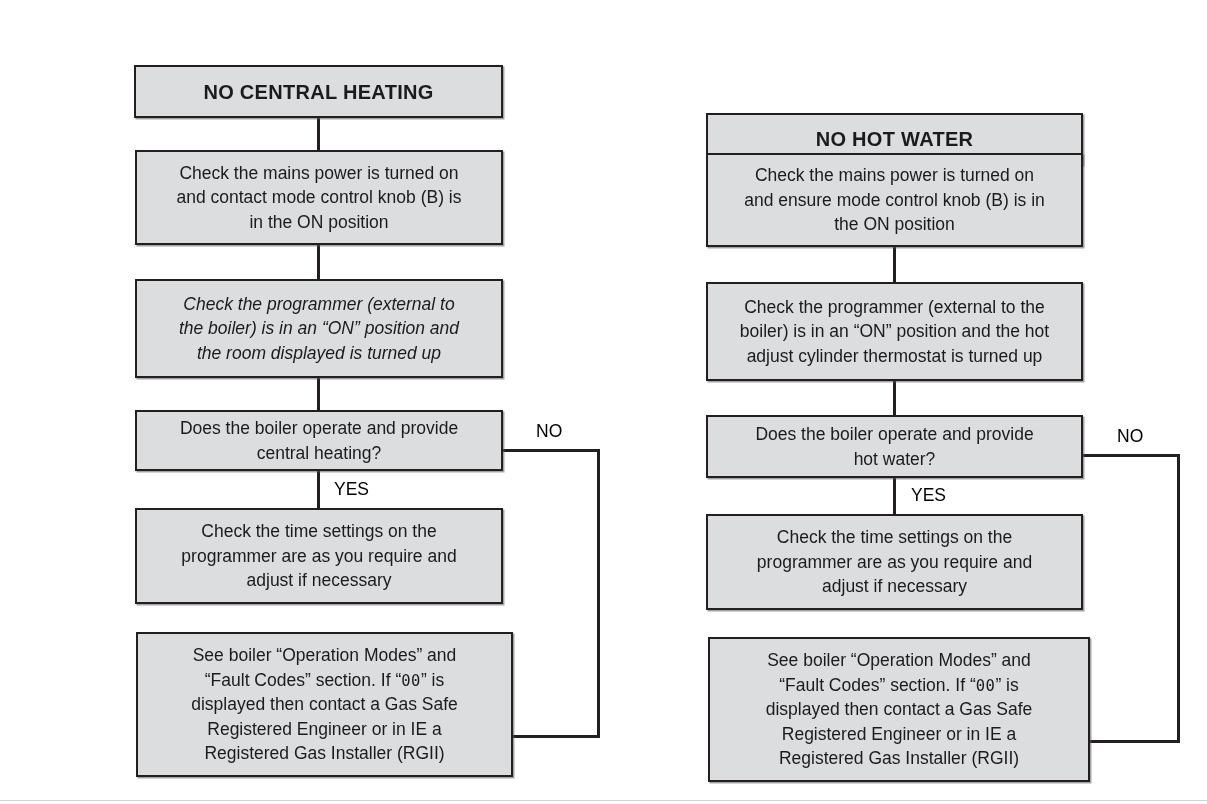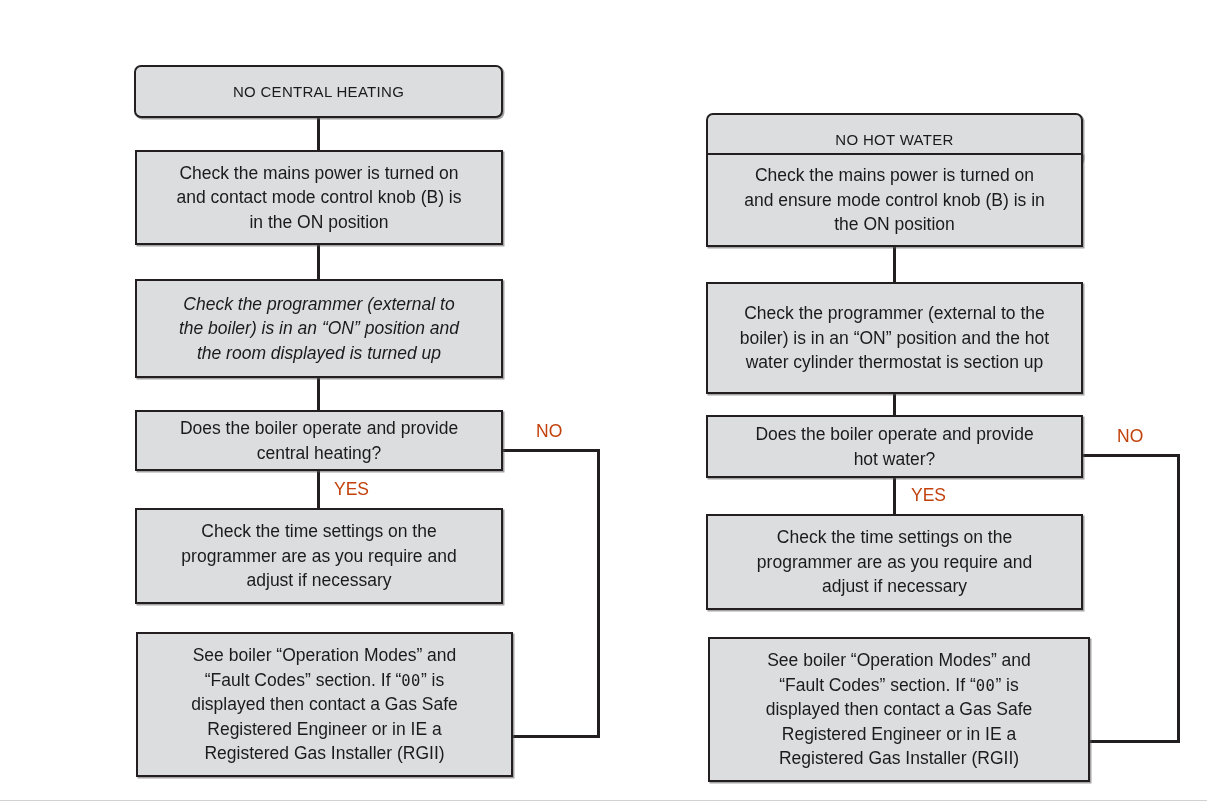--- a/index.html
+++ b/index.html
@@ -40,24 +40,23 @@
     justify-content: center;
     text-align: center;
     font-size: 17.5px;
     line-height: 1.40;
     color: #1b1b1b;
     padding: 2px 6px;
     z-index: 3;
     box-shadow: 1.5px 1.5px 0 rgba(90,90,90,0.55);
   }
   .fbox.title {
-    font-weight: normal;
-    font-size: 15px;
+    font-weight: bold;
+    font-size: 20px;
     letter-spacing: 0.3px;
-    border-radius: 7px;
   }
   .fbox .txt { display: block; width: 100%; }
   .lcd {
     font-family: "DejaVu Sans Mono", monospace;
     font-size: 15.5px;
     letter-spacing: 0.5px;
     text-align: center;
   }
   
   .vline {
@@ -68,21 +67,21 @@
   }
   .hline {
     position: absolute;
     height: 2.5px;
     background: #231f20;
     z-index: 1;
   }
   .edge-label {
     position: absolute;
     font-size: 17.5px;
-    color: #c2410c;
+    color: #000000;
     white-space: nowrap;
     z-index: 2;
   }
   .footer-rule {
     position: absolute;
     left: 0;
     height: 1px;
     background: #d2d2d2;
     z-index: 0;
   }
@@ -166,25 +165,25 @@
     <div class="fbox" style="left:706px; top:153px; width:377px; height:94px;">
       <span class="txt">
         <span>Check the mains power is turned on</span><br>
         <span>and ensure mode control knob (B) is in</span><br>
         <span>the ON position</span>
       </span>
     </div>
 
     <div class="vline" style="left:893px; top:245px; height:38px;"></div>
 
-    <div class="fbox" style="left:706px; top:282px; width:377px; height:112px;">
+    <div class="fbox" style="left:706px; top:282px; width:377px; height:99px;">
       <span class="txt">
         <span>Check the programmer (external to the</span><br>
         <span>boiler) is in an “ON” position and the hot</span><br>
-        <span>water cylinder thermostat is section up</span>
+        <span>adjust cylinder thermostat is turned up</span>
       </span>
     </div>
 
     <div class="vline" style="left:893px; top:379px; height:37px;"></div>
 
     <div class="fbox" style="left:706px; top:415px; width:377px; height:63px;">
       <span class="txt">
         <span>Does the boiler operate and provide</span><br>
         <span>hot water?</span>
       </span>

